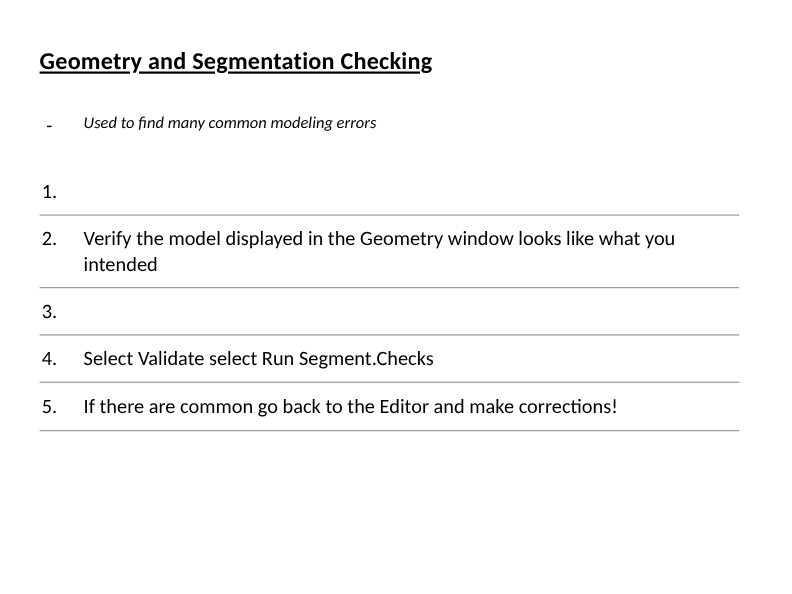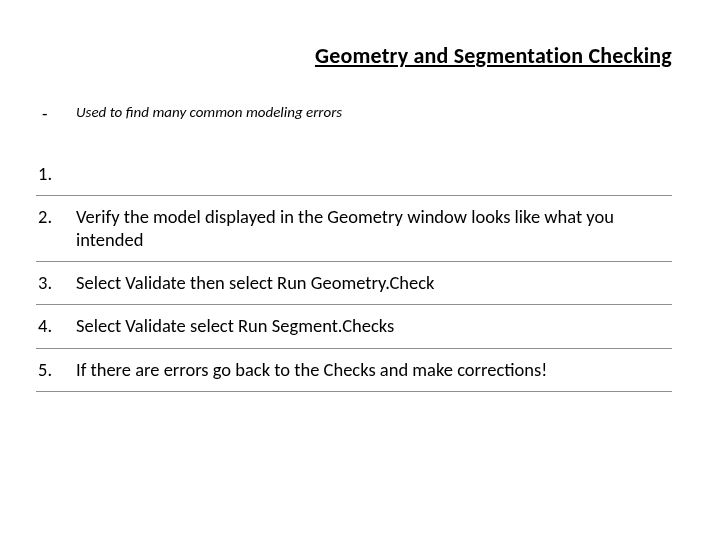--- a/index.html
+++ b/index.html
@@ -9,21 +9,21 @@
     }
     body {
       width: 720px;
       height: 540px;
       background: #ffffff;
       font-family: Calibri, "Segoe UI", Arial, sans-serif;
       color: #000000;
       padding: 42px 48px 0 36px;
     }
     .title {
-      text-align: right;
+      text-align: left;
       font-size: 22px;
       font-weight: bold;
       text-decoration: underline;
       margin-bottom: 34px;
       letter-spacing: 0.2px;
     }
     .subtitle-row {
       display: flex;
       align-items: flex-start;
       margin-bottom: 28px;
@@ -75,23 +75,22 @@
 <div class="list-container">
   <div class="item-row">
     <div class="item-number">1.</div>
   </div>
   <div class="item-row">
     <div class="item-number">2.</div>
     <div class="item-text">Verify the model displayed in the Geometry window looks like what you intended</div>
   </div>
   <div class="item-row">
     <div class="item-number">3.</div>
-    <div class="item-text">Select Validate then select Run Geometry.Check</div>
   </div>
   <div class="item-row">
     <div class="item-number">4.</div>
     <div class="item-text">Select Validate select Run Segment.Checks</div>
   </div>
   <div class="item-row">
     <div class="item-number">5.</div>
-    <div class="item-text">If there are errors go back to the Checks and make corrections!</div>
+    <div class="item-text">If there are common go back to the Editor and make corrections!</div>
   </div>
 </div>
 
 </body></html>

